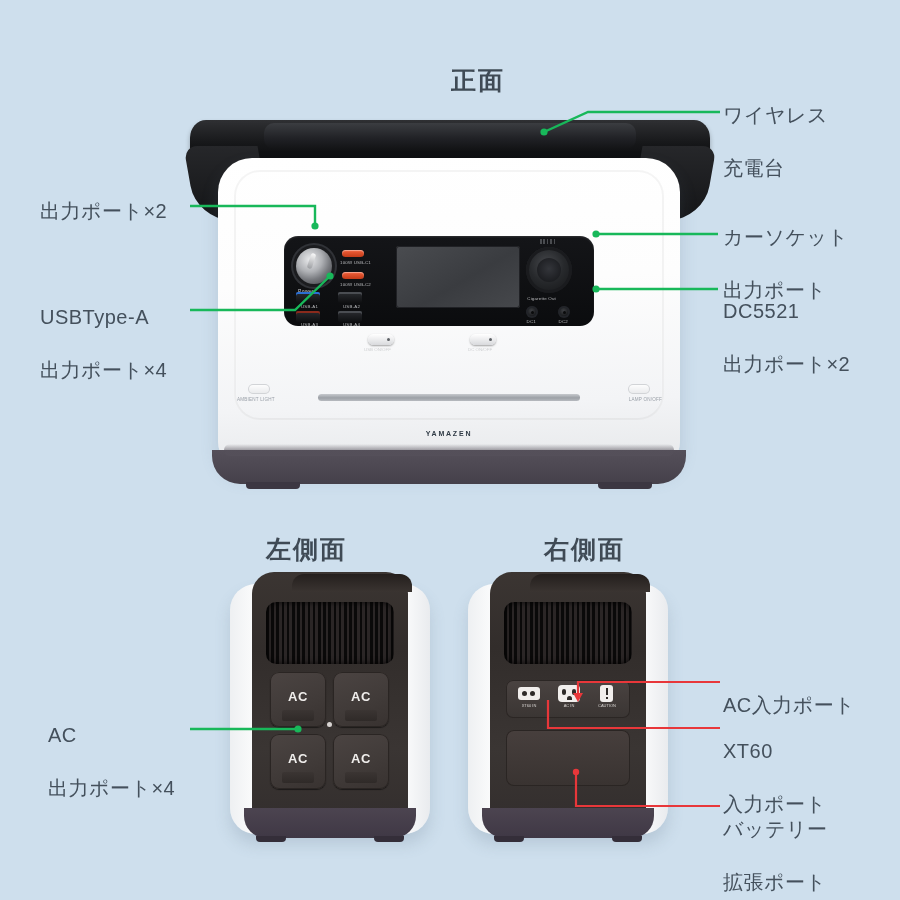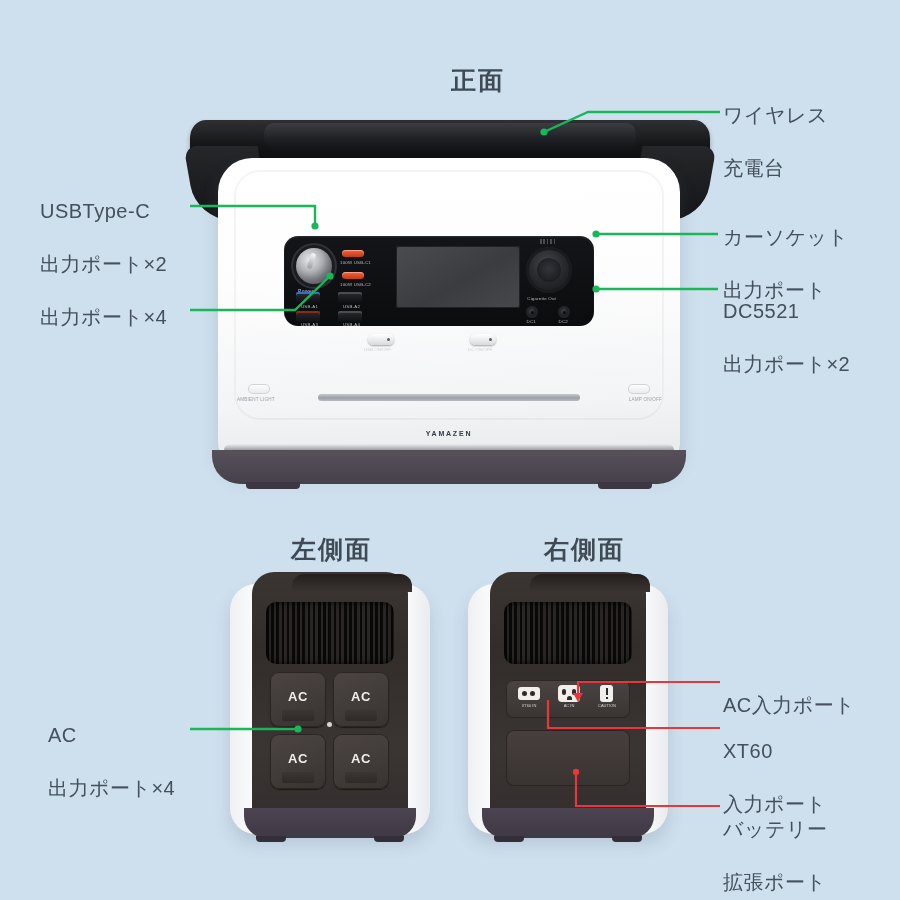--- a/index.html
+++ b/index.html
@@ -269,31 +269,31 @@
       <div class="brand-n">YAMAZEN</div>
     </div>
 
     <div class="f-base">
       <div class="f-foot" style="left:34px;"></div>
       <div class="f-foot" style="right:34px;"></div>
     </div>
   </div>
 
   <div class="abs label l" style="left:40px;top:172px;width:210px;">
-    <div>USBType-C</div>
     <div>出力ポート×2</div>
   </div>
   <div class="lead" style="left:190px;top:196px;">
     <svg width="175" height="40">
         <polyline points="0,10 125,10 125,30" fill="none" stroke="#18b85a" stroke-width="2.4"></polyline>
         <circle cx="125" cy="30" r="3.6" fill="#18b85a"></circle>
       </svg>
   </div>
 
   <div class="abs label l" style="left:40px;top:278px;width:210px;">
+    <div>USBType-A</div>
     <div>出力ポート×4</div>
   </div>
   <div class="lead" style="left:190px;top:262px;">
     <svg width="175" height="56">
         <polyline points="0,48 105,48 140,14" fill="none" stroke="#18b85a" stroke-width="2.4"></polyline>
         <circle cx="140" cy="14" r="3.6" fill="#18b85a"></circle>
       </svg>
   </div>
 
   <div class="abs label r" style="left:723px;top:76px;width:180px;">
@@ -322,21 +322,21 @@
     <div>DC5521</div>
     <div>出力ポート×2</div>
   </div>
   <div class="lead" style="left:592px;top:283px;">
     <svg width="130" height="12">
         <line x1="4" y1="6" x2="126" y2="6" stroke="#18b85a" stroke-width="2.4"></line>
         <circle cx="4" cy="6" r="3.6" fill="#18b85a"></circle>
       </svg>
   </div>
 
-  <div class="abs sec-title" style="left:291px;top:533px;font-family:Liberation Mono, monospace;">左側面</div>
+  <div class="abs sec-title" style="left:266px;top:533px;font-family:Liberation Mono, monospace;">左側面</div>
 
   <div class="side-unit abs" style="left:230px;top:562px;">
     <div class="s-white"></div>
     <div class="s-dark">
       <div class="s-toplip"></div>
       <div class="s-grille"></div>
 
       <div class="ac-grid">
         <div class="ac-out" style="left:0;top:0;">
           <span>AC</span>

